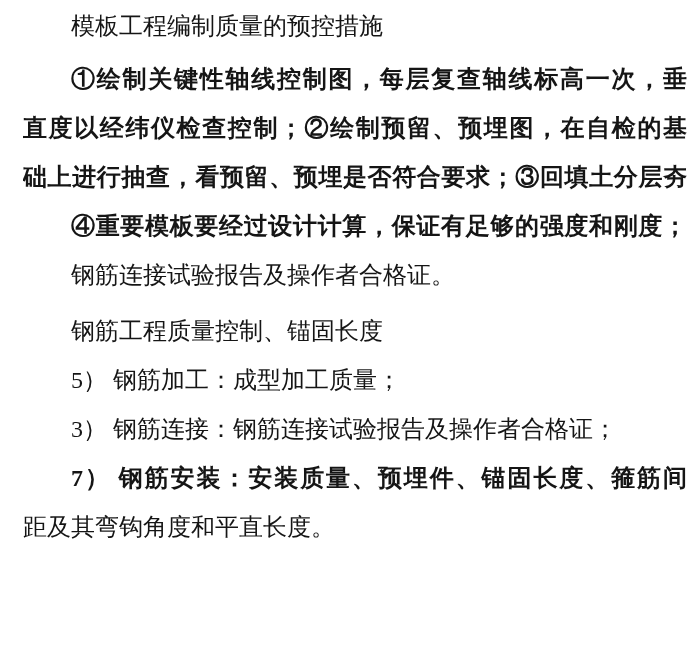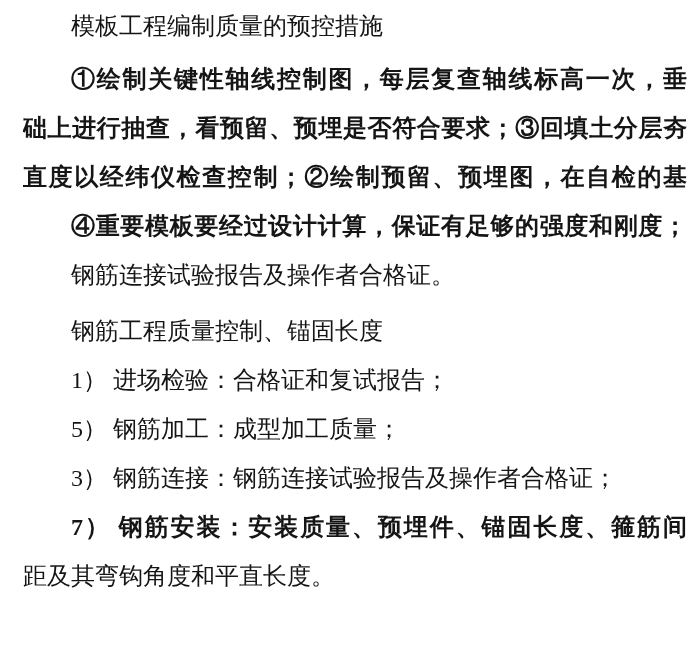--- a/index.html
+++ b/index.html
@@ -39,24 +39,23 @@
     font-weight: bold;
   }
 </style>
 </head>
 <body>
 
 <div class="page">
   <div class="textcol" id="doc-body" style="color: rgb(21, 21, 21);">
       <div class="line indent">模板工程编制质量的预控措施</div>
       <div class="line indent justify" style="margin-top: 4px;">①绘制关键性轴线控制图，每层复查轴线标高一次，垂</div>
+      <div class="line justify">直度以经纬仪检查控制；②绘制预留、预埋图，在自检的基</div>
       <div class="line justify">础上进行抽查，看预留、预埋是否符合要求；③回填土分层夯</div>
-      <div class="line justify">直度以经纬仪检查控制；②绘制预留、预埋图，在自检的基</div>
       <div class="line indent justify">④重要模板要经过设计计算，保证有足够的强度和刚度；</div>
       <div class="line indent">钢筋连接试验报告及操作者合格证。</div>
       <div class="line indent" style="margin-top: 7px;">钢筋工程质量控制、锚固长度</div>
-      <div class="line indent">1） 进场检验：合格证和复试报告；</div>
       <div class="line indent">5） 钢筋加工：成型加工质量；</div>
       <div class="line indent">3） 钢筋连接：钢筋连接试验报告及操作者合格证；</div>
       <div class="line indent justify">7） 钢筋安装：安装质量、预埋件、锚固长度、箍筋间</div>
       <div class="line">距及其弯钩角度和平直长度。</div>
     </div>
 </div>
 
 </body></html>

